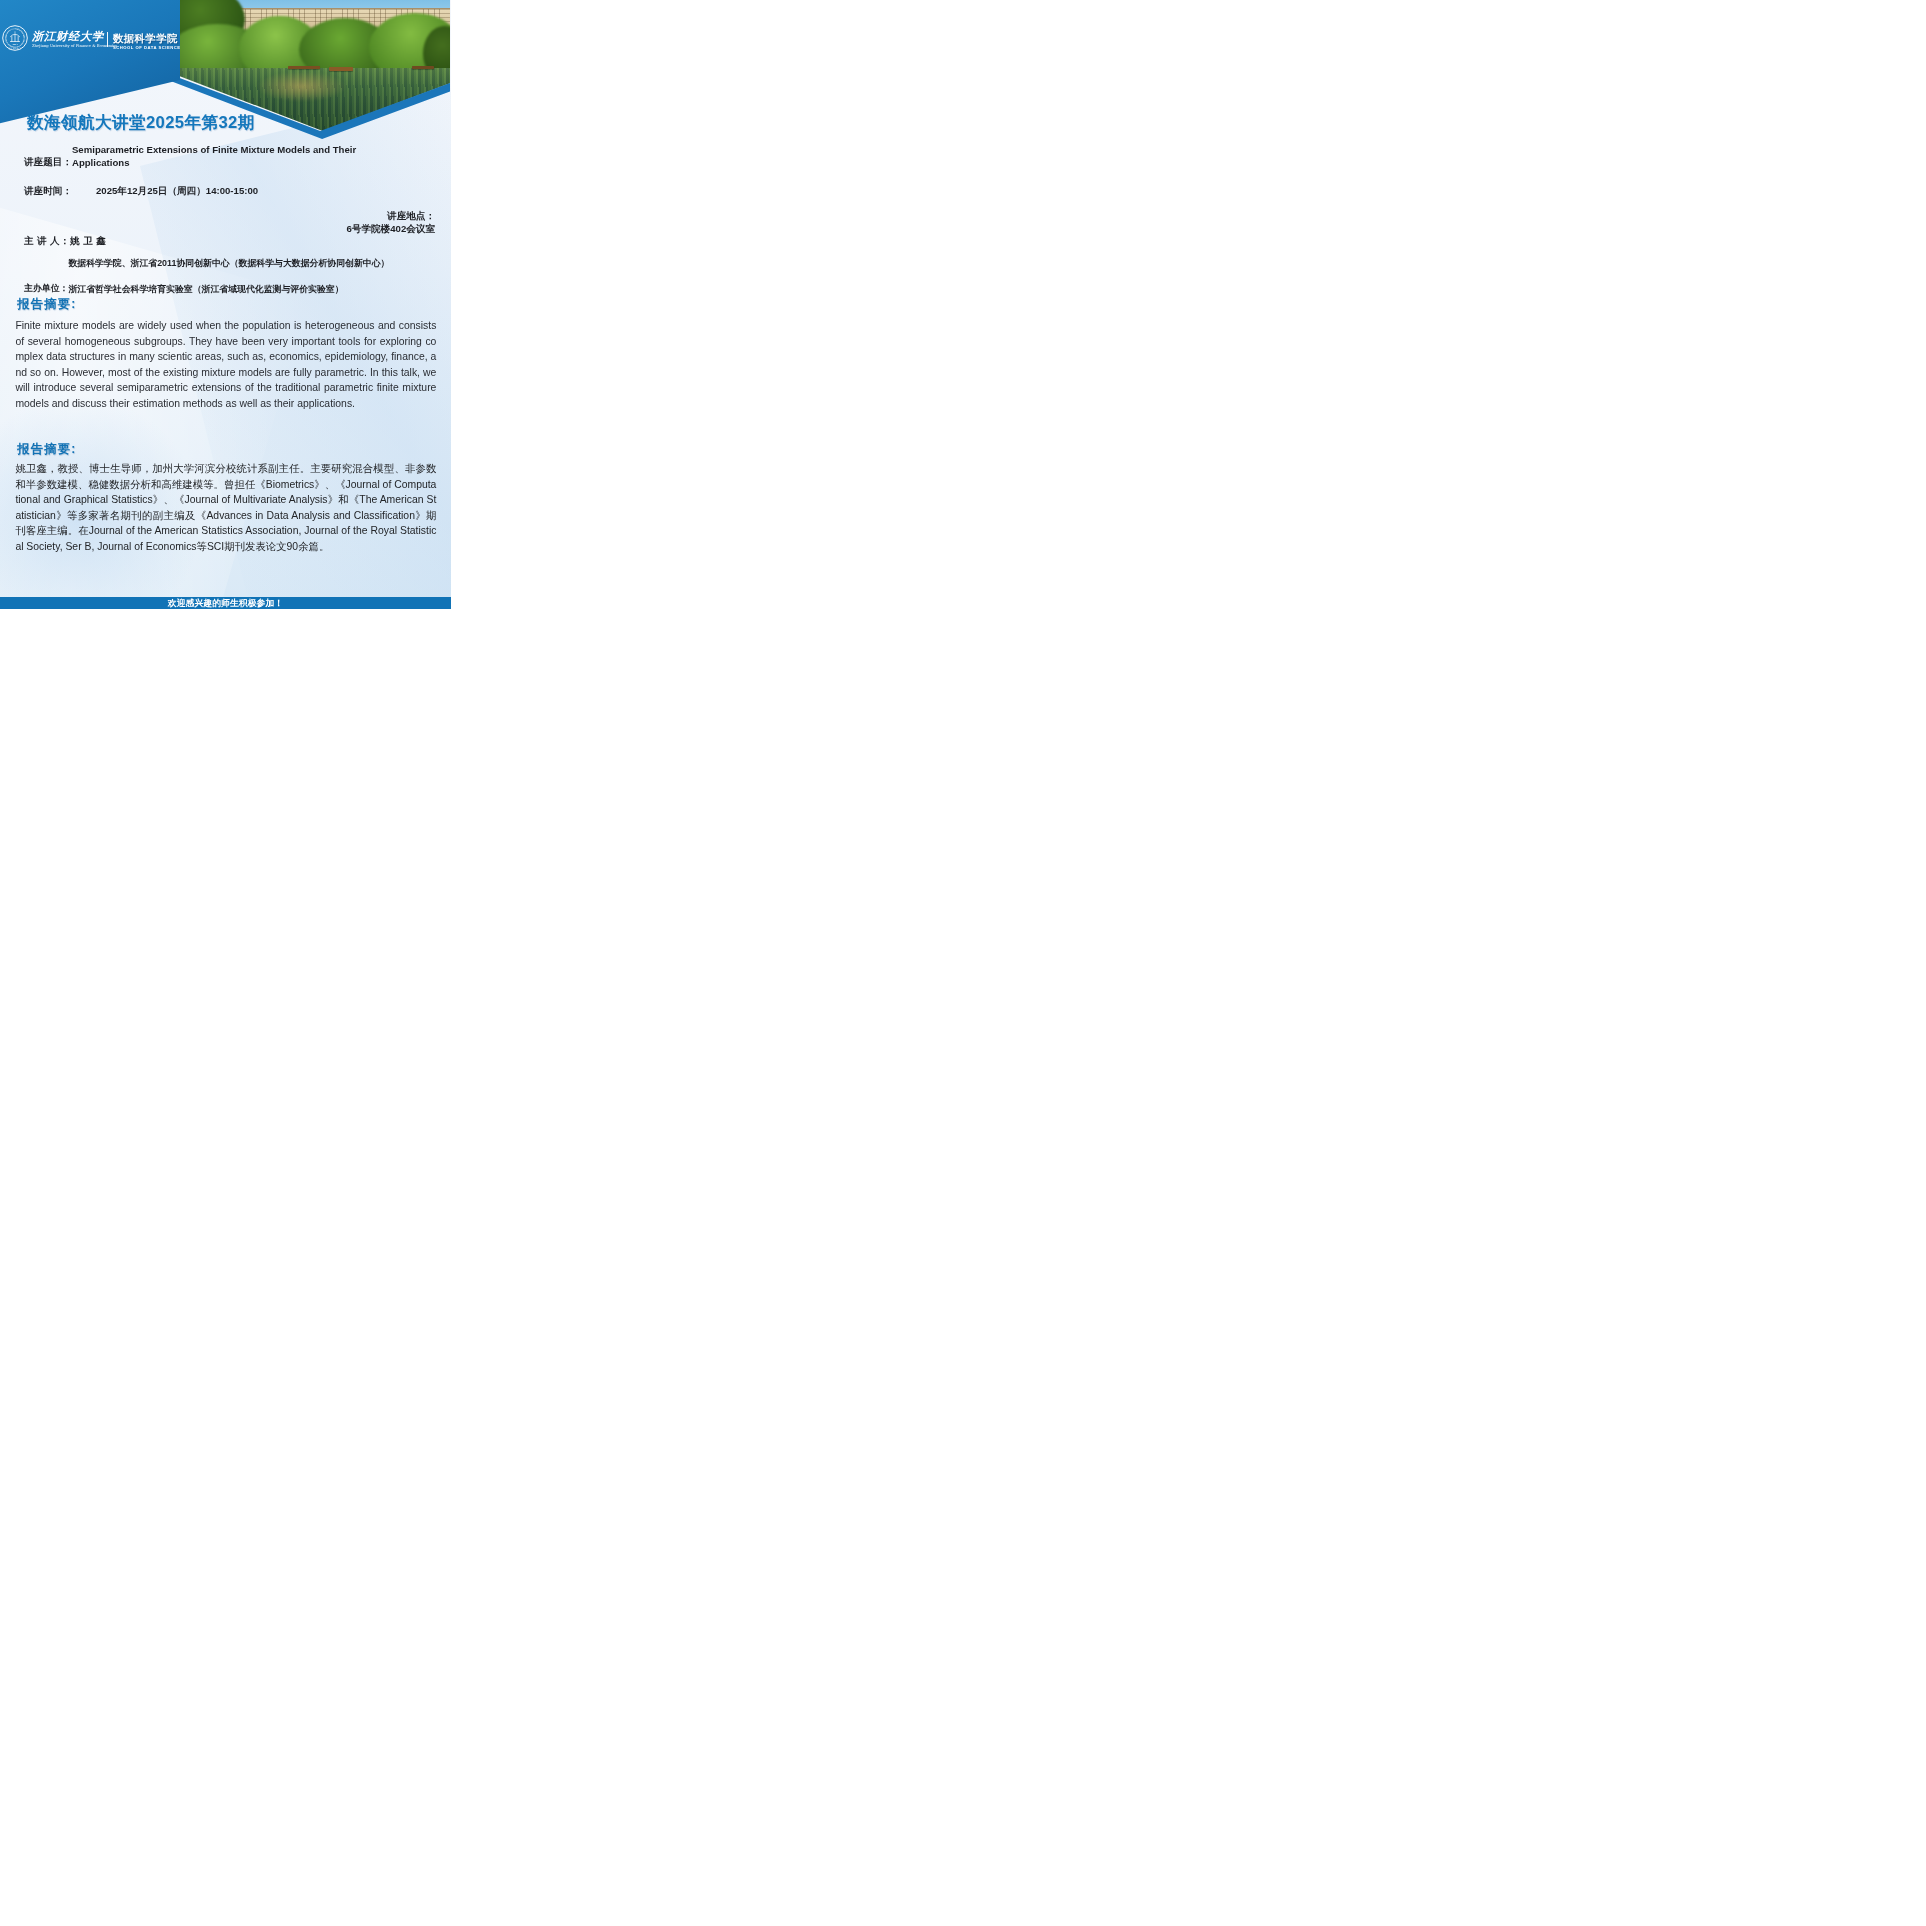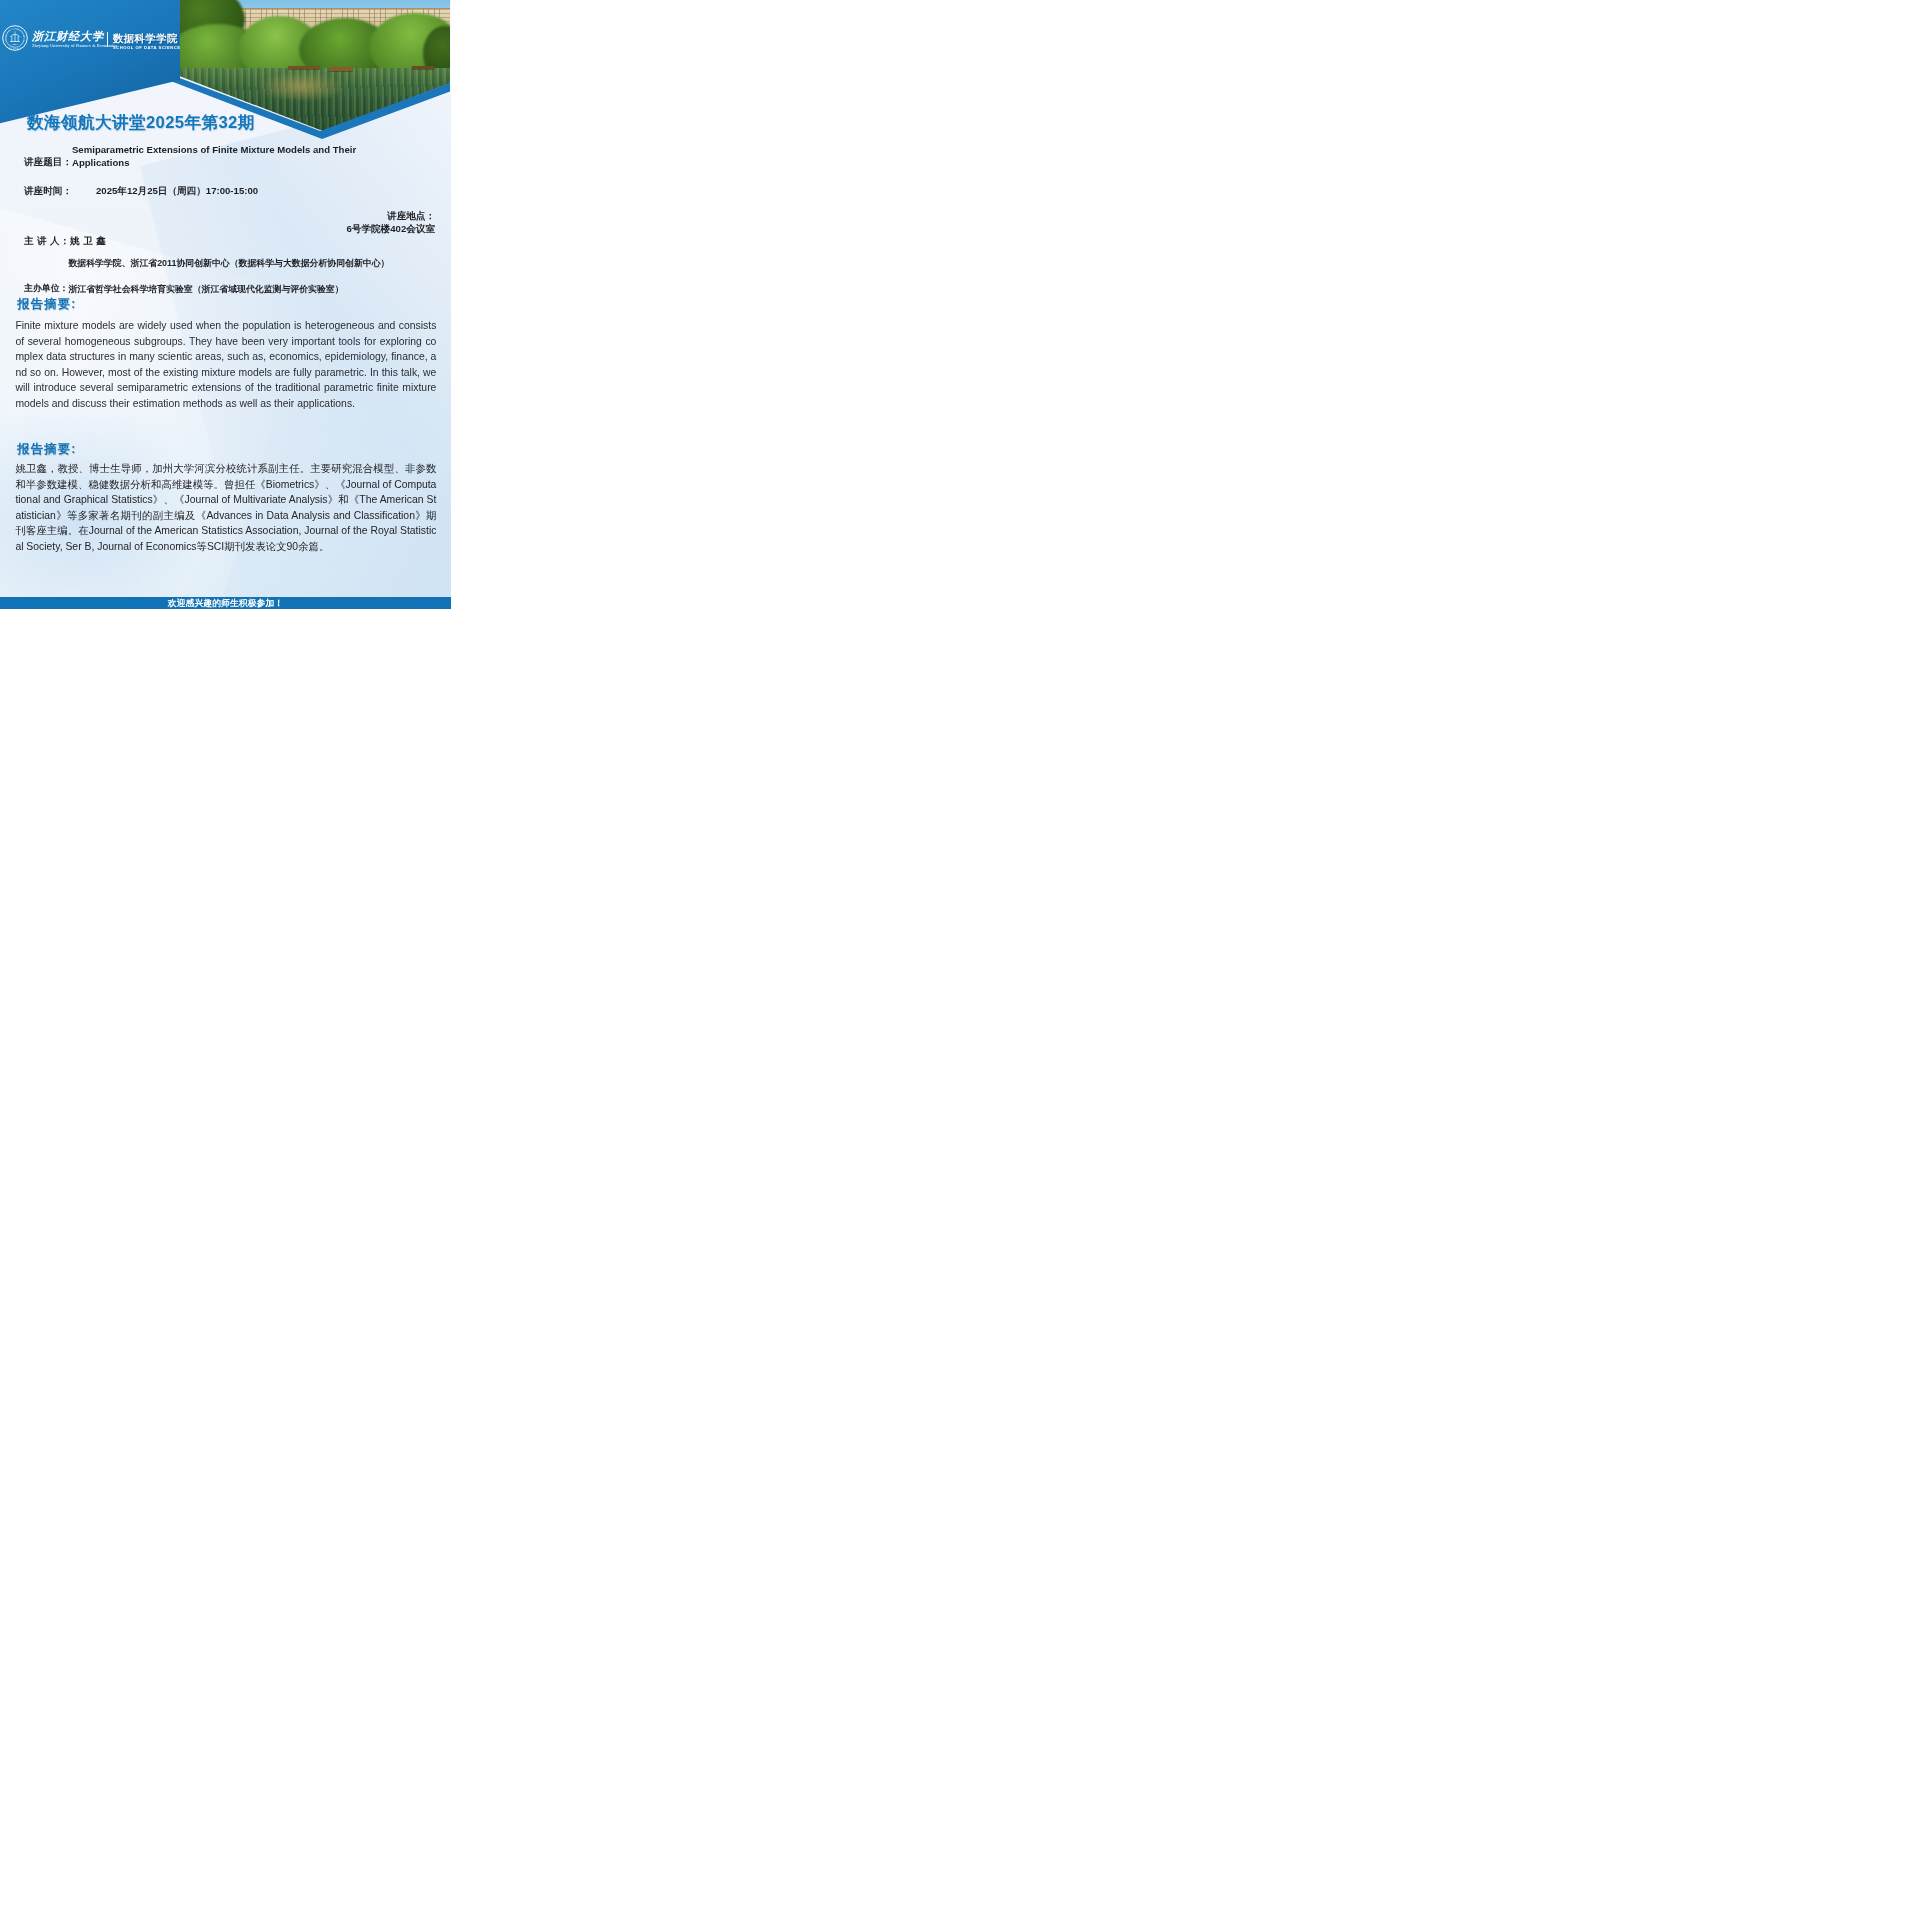--- a/index.html
+++ b/index.html
@@ -147,21 +147,21 @@
   </div>
 
   <div class="banner-title">数海领航大讲堂2025年第32期</div>
 
   <div class="detail-row row-topic">
     <div class="detail-label">讲座题目：</div>
     <div class="detail-value">Semiparametric Extensions of Finite Mixture Models and Their Applications</div>
   </div>
   <div class="detail-row row-time">
     <div class="detail-label">讲座时间：</div>
-    <div class="detail-value">2025年12月25日（周四）17:00-15:00</div>
+    <div class="detail-value">2025年12月25日（周四）14:00-15:00</div>
   </div>
   <div class="detail-row row-venue">
     <div class="detail-label">讲座地点：</div>
     <div class="detail-value">6号学院楼402会议室</div>
   </div>
   <div class="detail-row row-speaker">
     <div class="detail-label">主 讲 人：</div>
     <div class="detail-value">姚 卫 鑫</div>
   </div>
   <div class="detail-row row-organizer">

